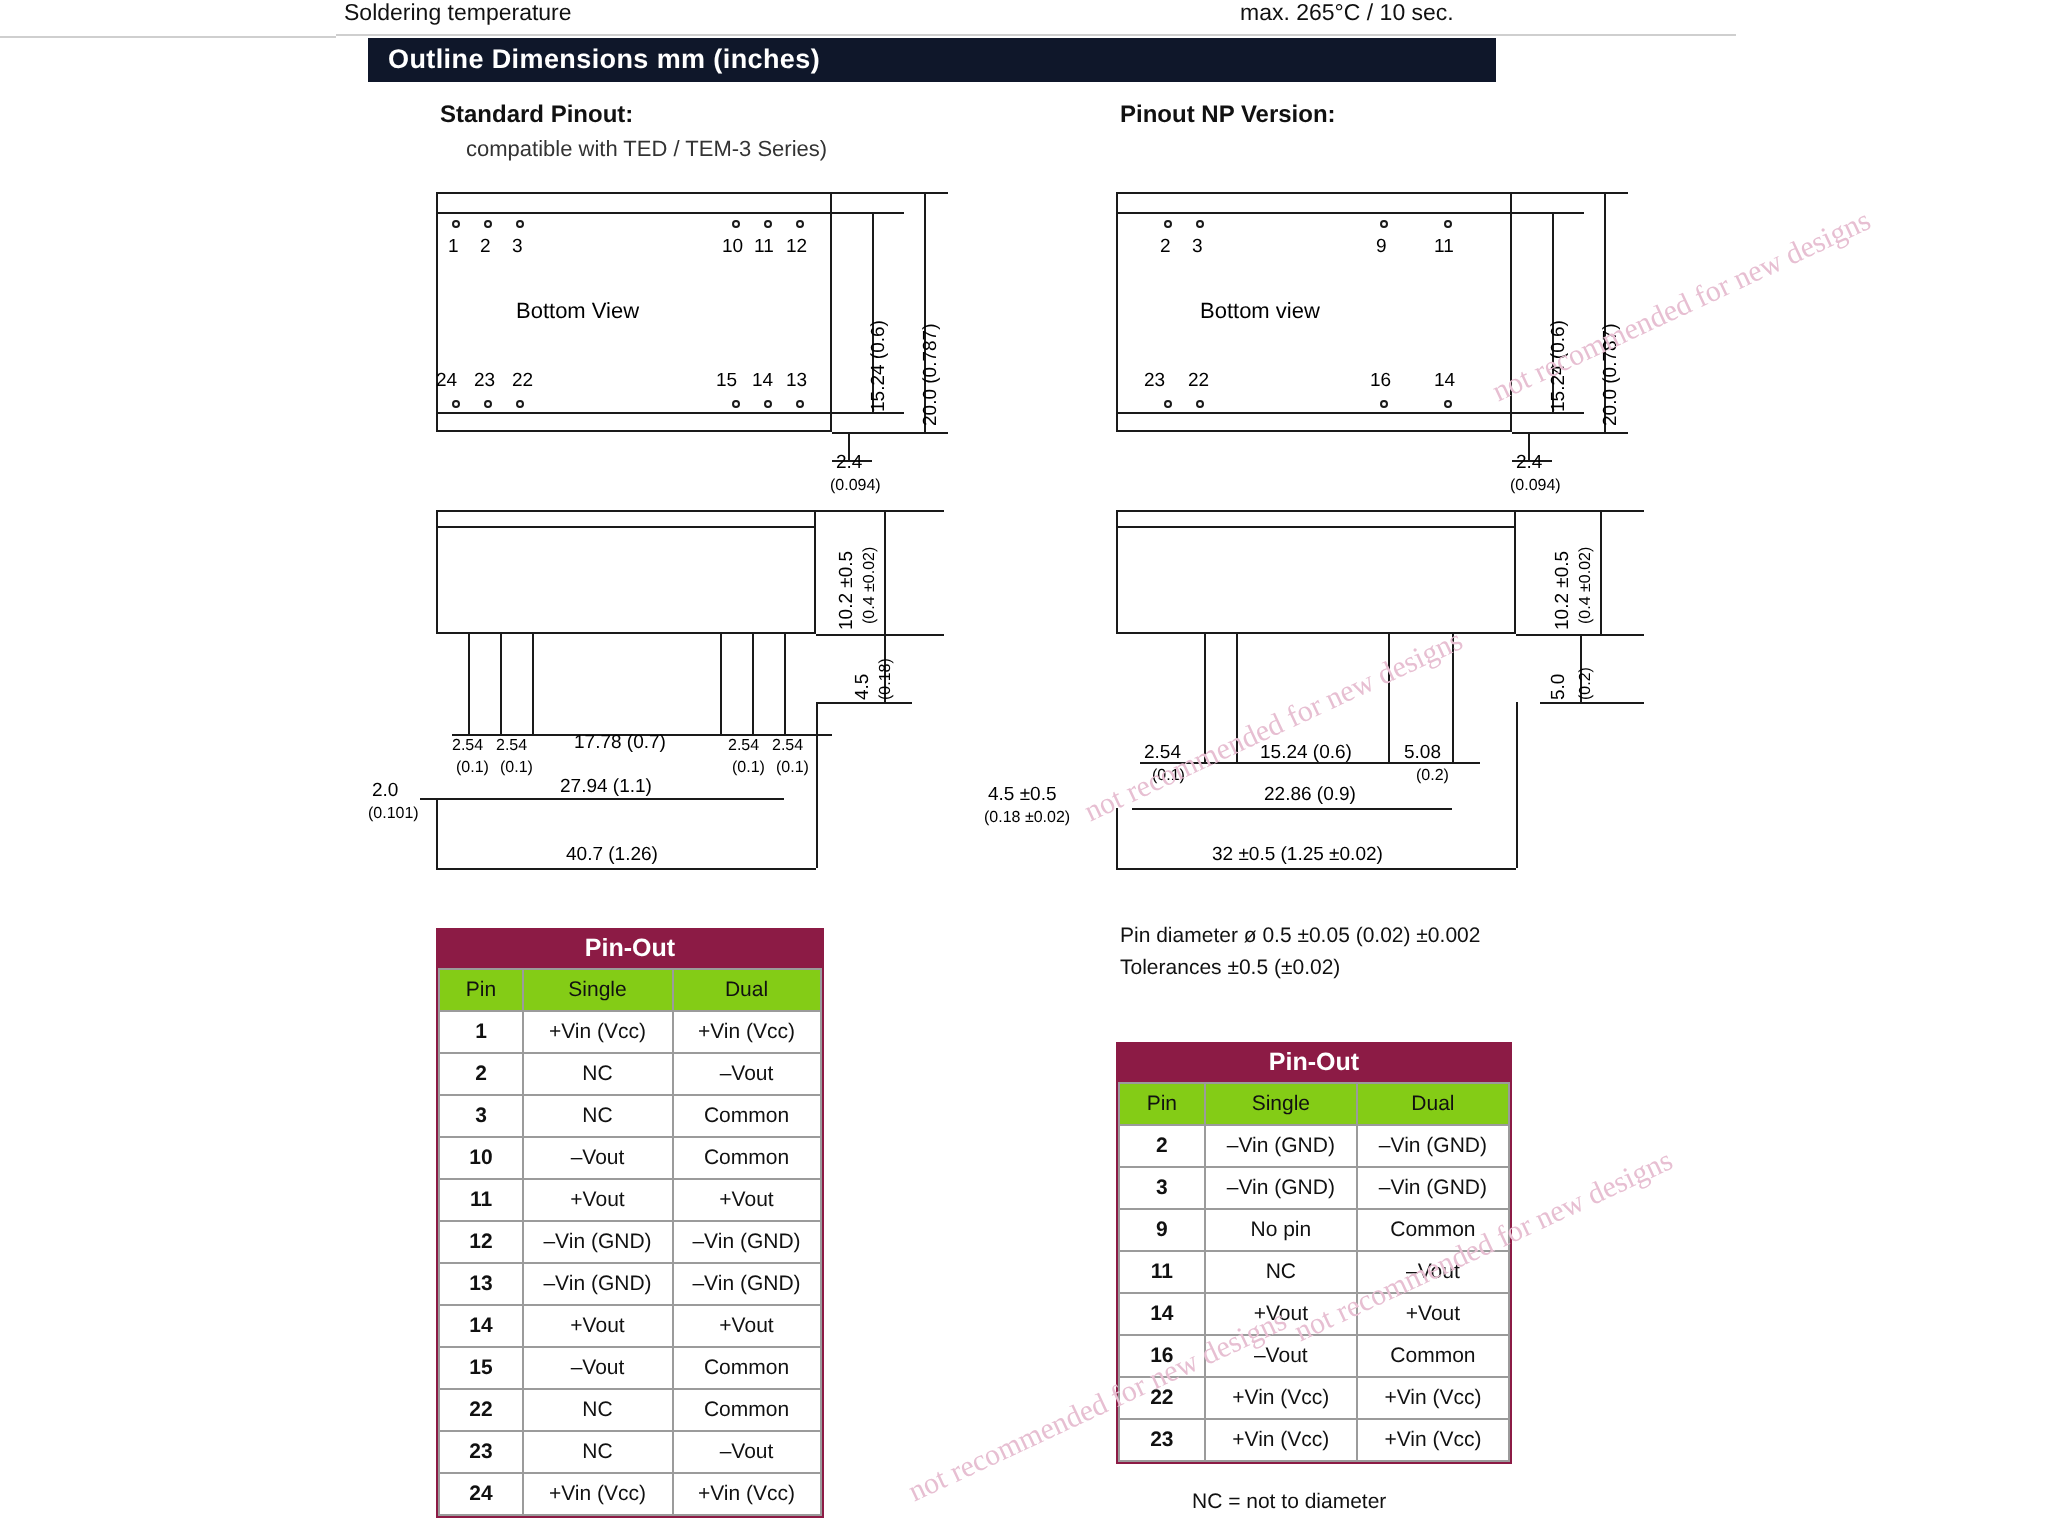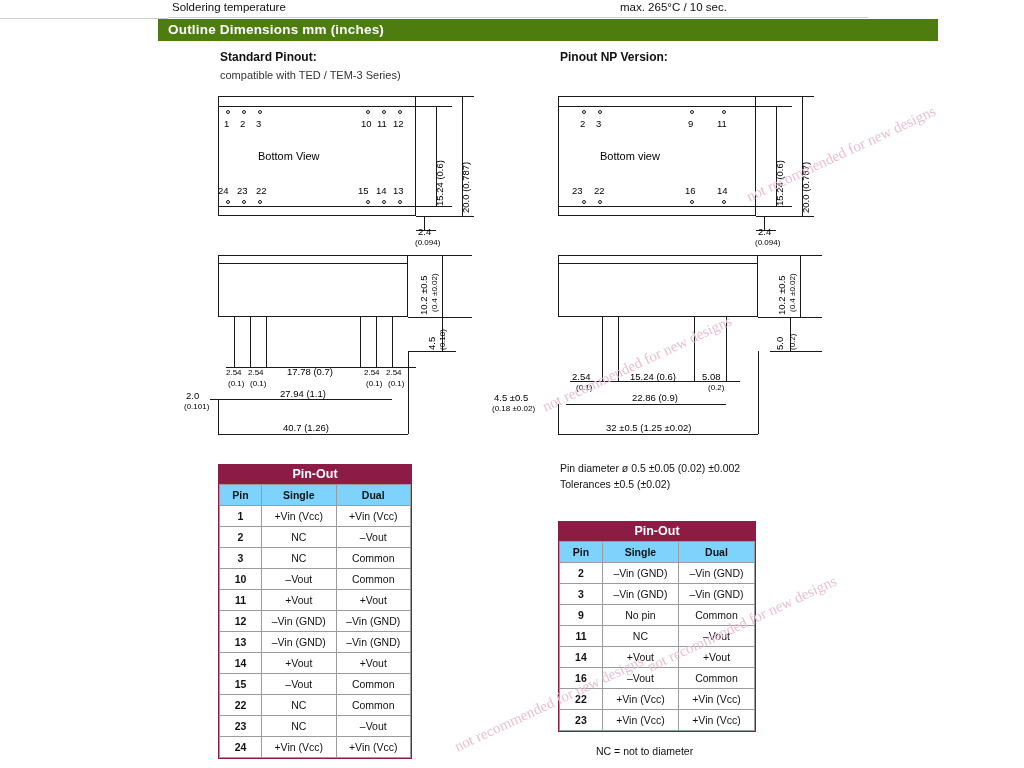--- a/index.html
+++ b/index.html
@@ -14,35 +14,35 @@
 
   
   .toprow{position:absolute;left:0;top:0;width:1024px;height:18px;}
   .toprow .lbar{position:absolute;left:0;top:0;width:168px;height:18px;background:#ffffff;border-bottom:1px solid #cfcfcf;}
   .toprow .txt-left{position:absolute;left:172px;top:1px;font-size:11.5px;color:#111;}
   .toprow .txt-right{position:absolute;left:620px;top:1px;font-size:11.5px;color:#111;}
   .toprow .rline{position:absolute;left:168px;top:17px;width:700px;border-top:1px solid #cfcfcf;}
 
   
   .secbar{
-    position:absolute;left:158px;top:19px;width:780px;height:22px;
-    background:#4d7c0f;
+    position:absolute;left:184px;top:19px;width:564px;height:22px;
+    background:#0f172a;
   }
   .secbar .title{
     position:absolute;left:10px;top:3px;color:#fff;font-weight:bold;font-size:13.5px;
     letter-spacing:.2px;
   }
 
   
   .lbl{position:absolute;white-space:nowrap;}
   .sm{font-size:9.5px;}
   .xs{font-size:8px;}
 
   .hdr{position:absolute;font-weight:bold;font-size:12px;color:#111;}
-  .sub{position:absolute;font-size:11px;color:#333;}
+  .sub{position:absolute;font-size:11px;color:#333;margin-left:13px;}
 
   
   .box{position:absolute;border:1px solid #1a1a1a;box-sizing:border-box;}
   .hline{position:absolute;border-top:1px solid #1a1a1a;height:0;}
   .dimline{position:absolute;border-top:1px solid #1a1a1a;height:0;}
   .dimv{position:absolute;border-left:1px solid #1a1a1a;width:0;}
   .pin{position:absolute;width:4px;height:4px;border:1px solid #1a1a1a;border-radius:50%;box-sizing:border-box;background:#fff;}
   .lead{position:absolute;border-left:1px solid #1a1a1a;width:0;}
   .vtext{position:absolute;transform-origin:left top;white-space:nowrap;}
 
@@ -50,21 +50,21 @@
   .tbl{position:absolute;border:1px solid #8c1b45;box-sizing:border-box;background:#fff;}
   .tbl .cap{
     background:#8c1b45;color:#fff;font-weight:bold;text-align:center;
     font-size:12.5px;line-height:19px;height:19px;
   }
   table.pt{border-collapse:collapse;width:100%;}
   table.pt th,table.pt td{
     border:1px solid #9b9b9b;font-size:10.5px;text-align:center;height:20px;
     padding:0;color:#111;
   }
-  table.pt th{font-weight:bold;background:#7dd3fc;}
+  table.pt th{font-weight:normal;background:#84cc16;}
   table.pt td.pn{font-weight:bold;}
   .note{position:absolute;font-size:10.5px;color:#111;}
 
   
   .wm{
     position:absolute;color:#e7bfd2;font-size:15px;white-space:nowrap;
     transform:rotate(-25deg);transform-origin:left top;
     font-family:"Liberation Serif",serif;
   }
 </style>

